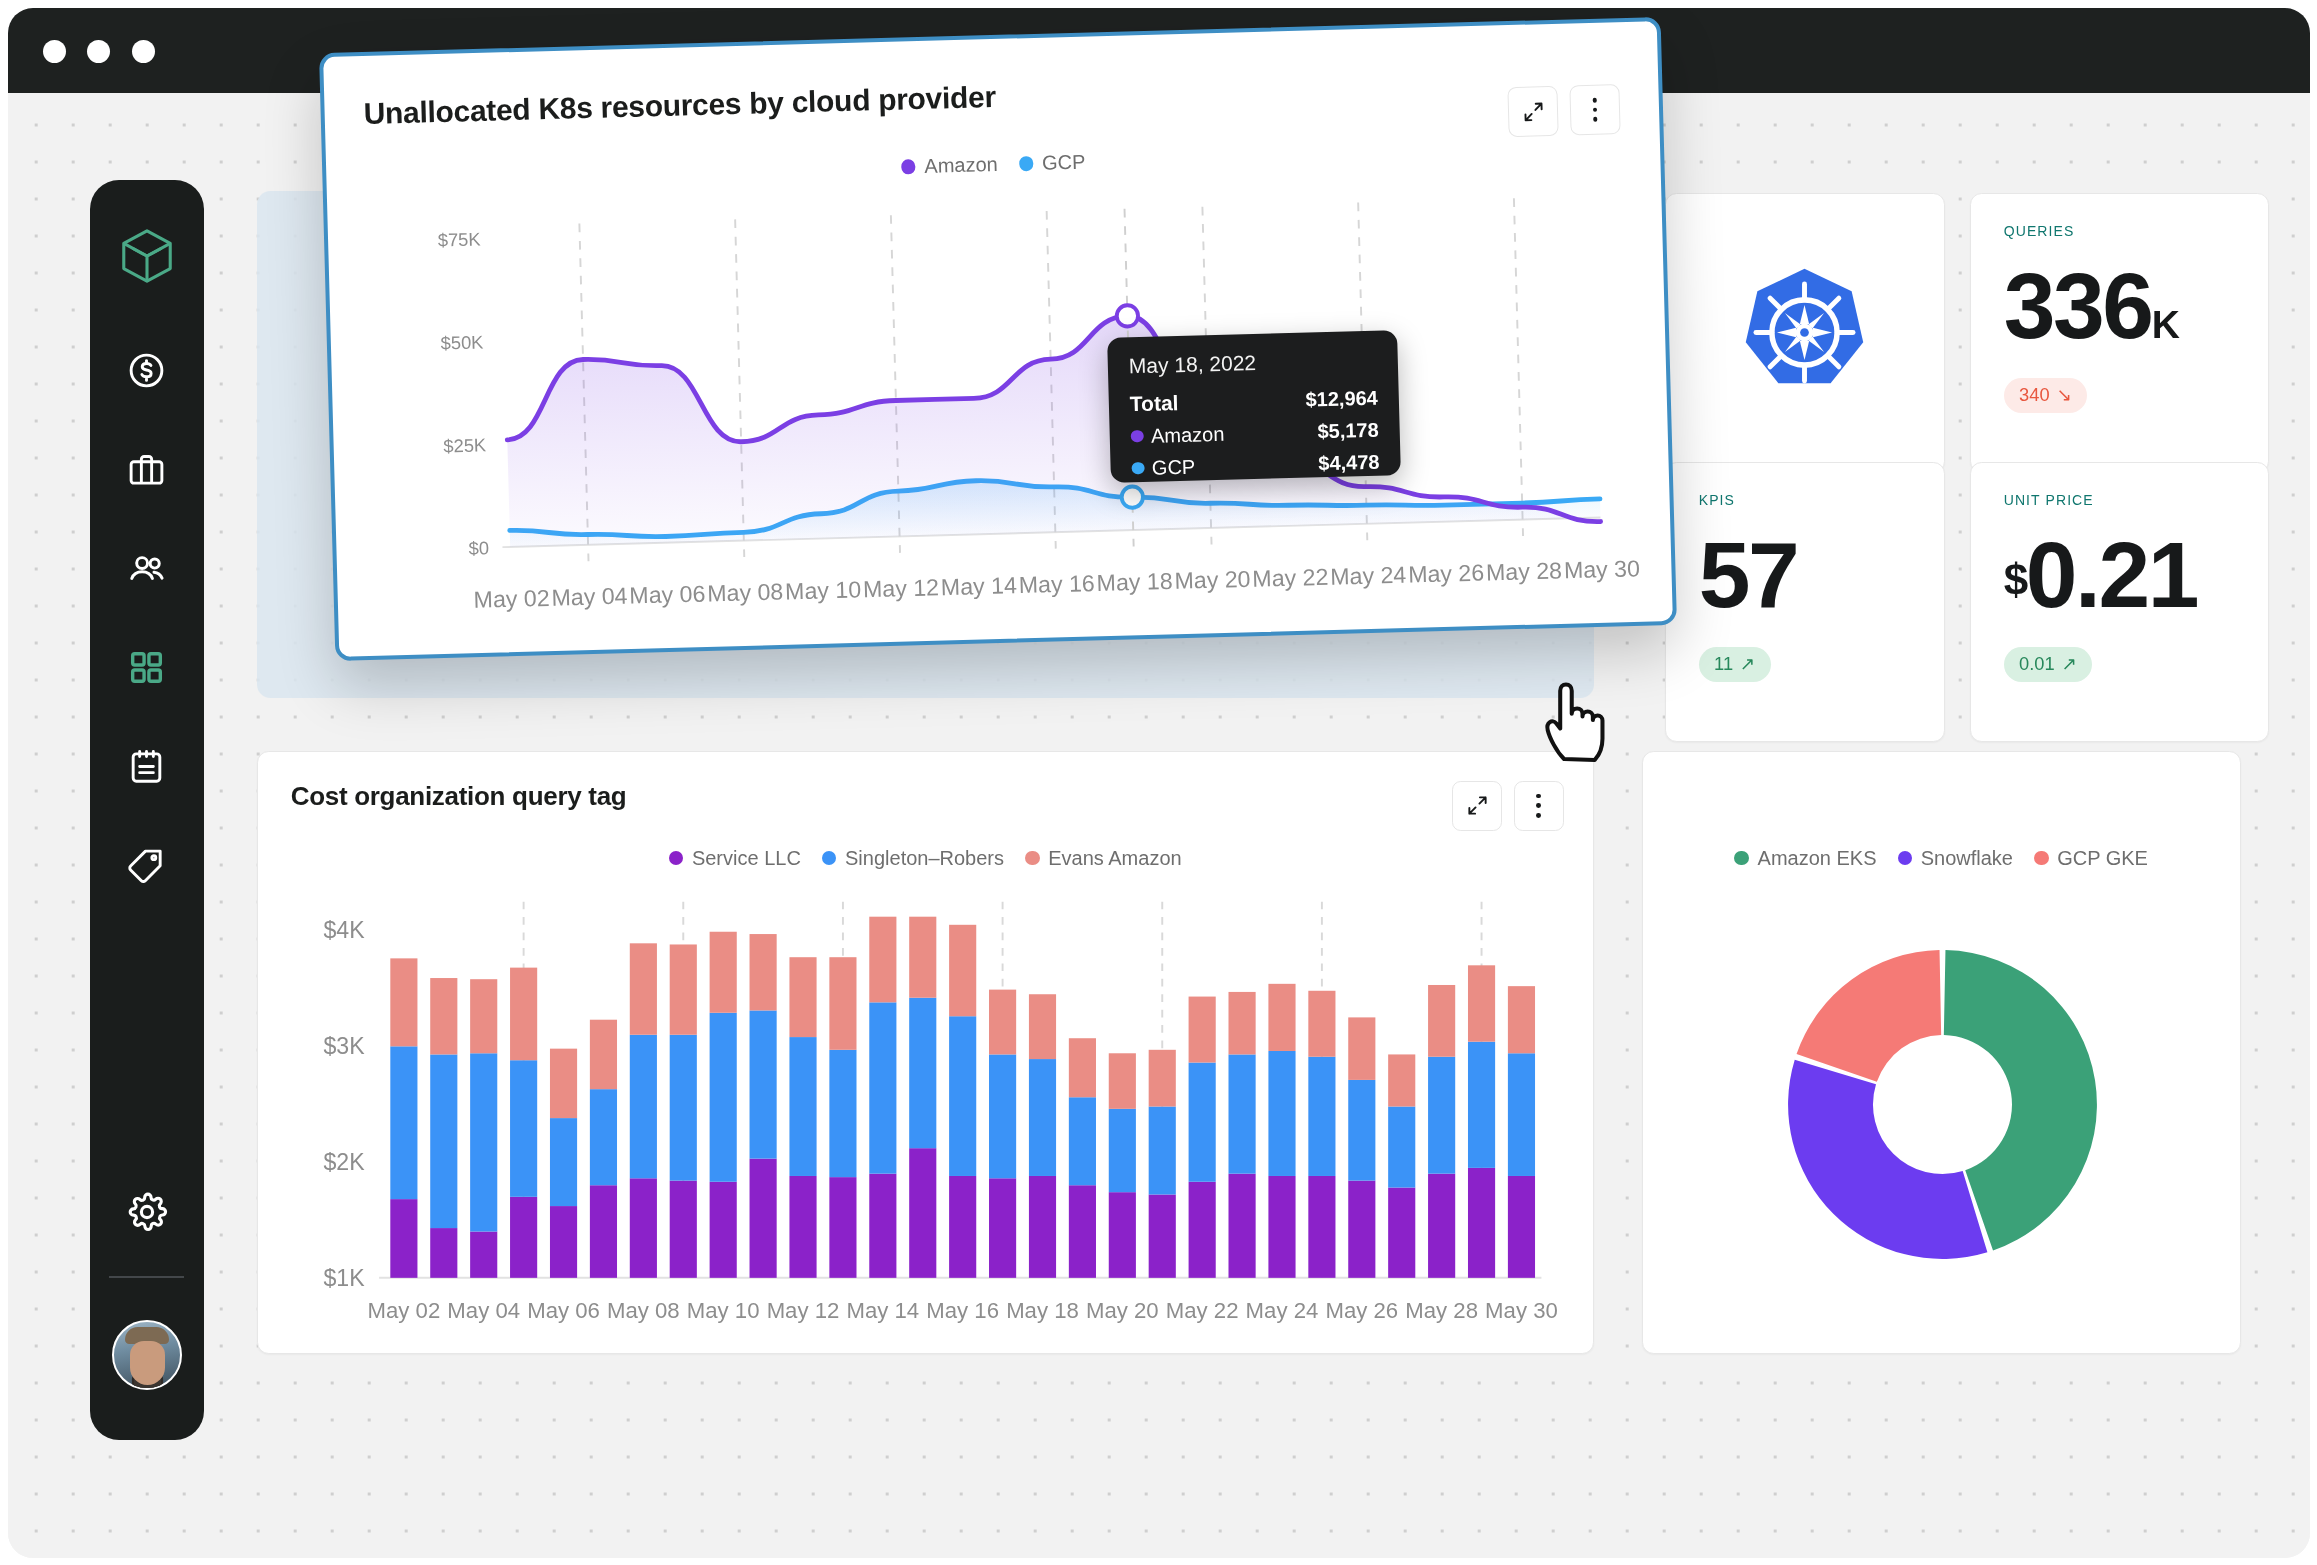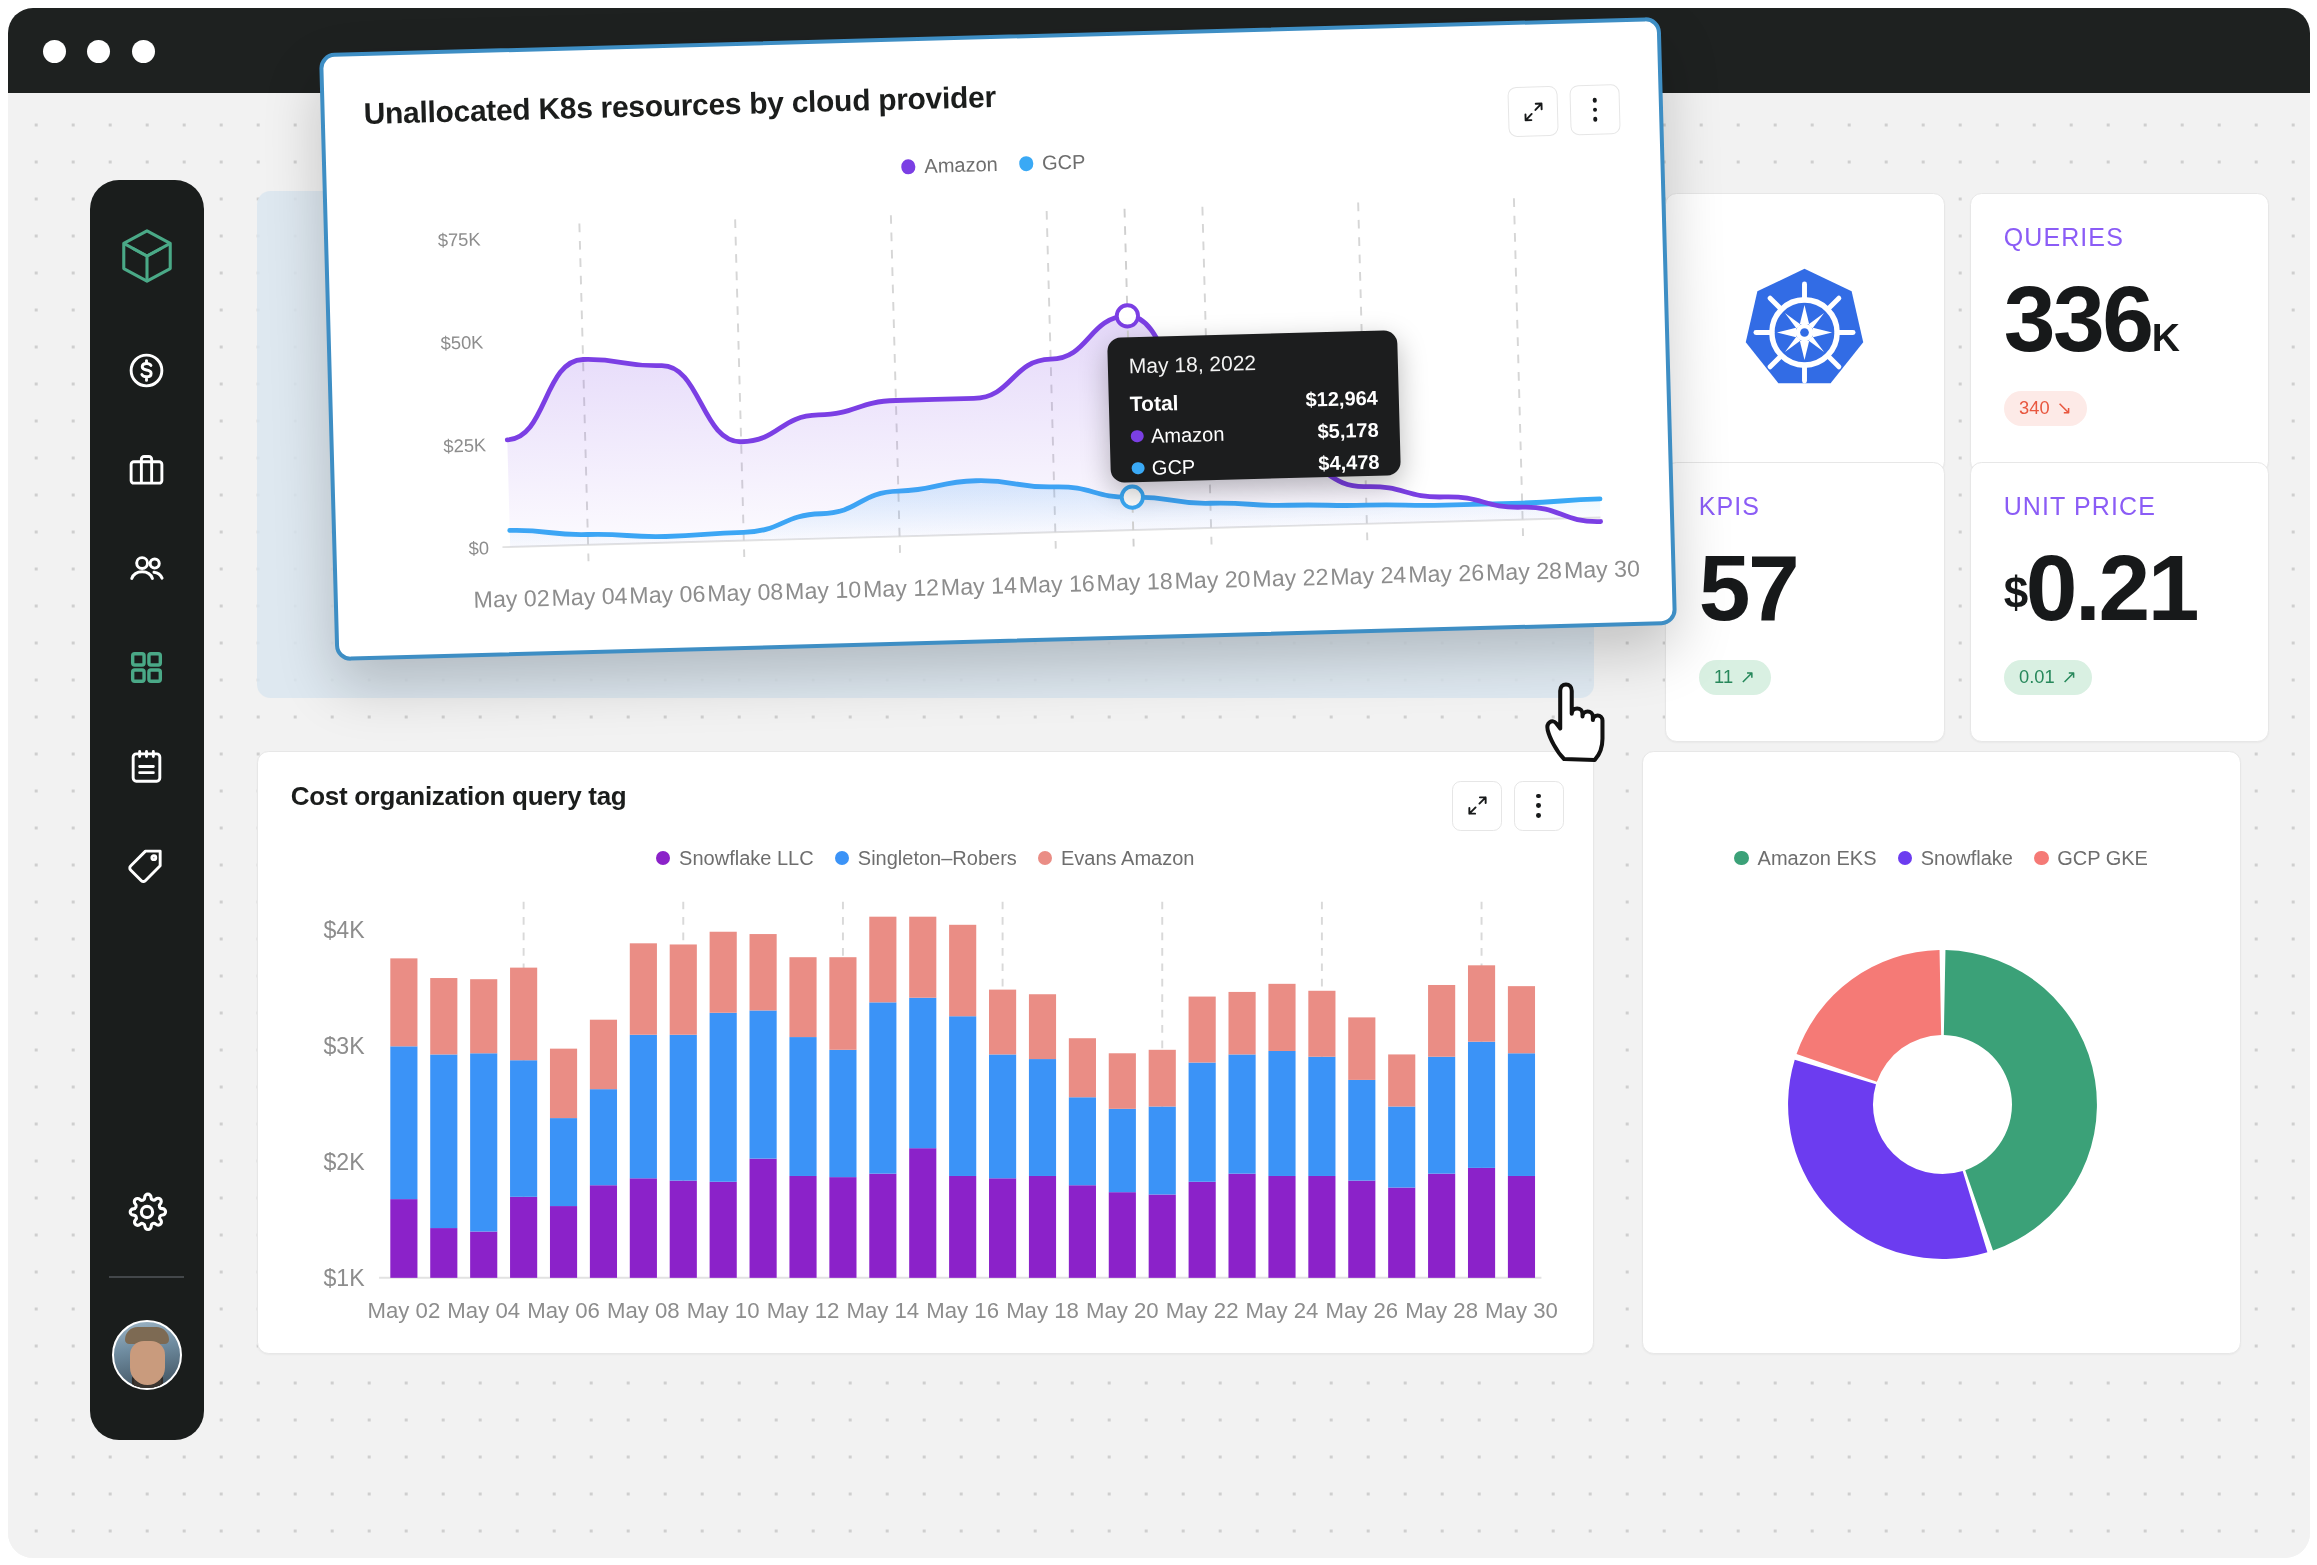--- a/index.html
+++ b/index.html
@@ -116,21 +116,21 @@
   #tooltip .lbl.total{ font-weight:700; font-size:21px;}
   #tooltip .val{ font-size:20px; font-weight:700;}
   #tooltip .sw{ width:12.6px; height:12.6px; border-radius:50%; display:block;}
 
   
   #k8s-card{ left:1657px; top:185px; width:280px; height:280px; }
   #k8s-card .inner{ width:100%; height:100%; display:flex; align-items:center; justify-content:center;}
 
   
   .kpi{ padding:29px 33px; }
-  .kpi .label{ font-size:25px; letter-spacing:1.1px; color:#8b5cf6; text-transform:uppercase;}
+  .kpi .label{ font-size:14px; letter-spacing:1.1px; color:#0f766e; text-transform:uppercase;}
   .kpi .value{ font-size:93px; font-weight:700; color:#17191a; letter-spacing:-2.4px; line-height:1;}
   .kpi .value .suffix{ font-size:39px; font-weight:700; letter-spacing:0;}
   .kpi .value .pre{ font-size:44px; font-weight:700; vertical-align:11.6px;}
   .badge{
     display:inline-flex; align-items:center; gap:6.8px; border-radius:19.3px;
     padding:6.8px 15.4px; font-size:18.3px; font-weight:500;
   }
   .badge.down{ background:#fdeae7; color:#e8573f;}
   .badge.up{ background:#d9f0e2; color:#27885b;}
 
@@ -319,21 +319,21 @@
               <i></i>
               <i></i>
               <i></i>
             </span>
         </div>
       </div>
     </div>
     <div class="legend">
       <span class="li">
           <span class="sw" style="background:#8b22c9"></span>
-          <span>Snowflake LLC</span>
+          <span>Service LLC</span>
         </span>
       <span class="li">
           <span class="sw" style="background:#3b93f7"></span>
           <span>Singleton–Robers</span>
         </span>
       <span class="li">
           <span class="sw" style="background:#ea8d85"></span>
           <span>Evans Amazon</span>
         </span>
     </div>

